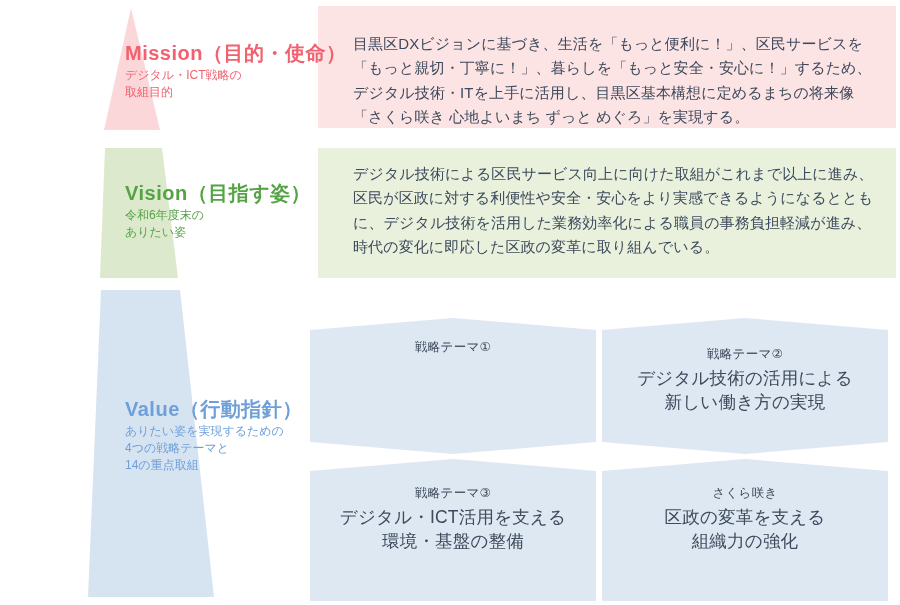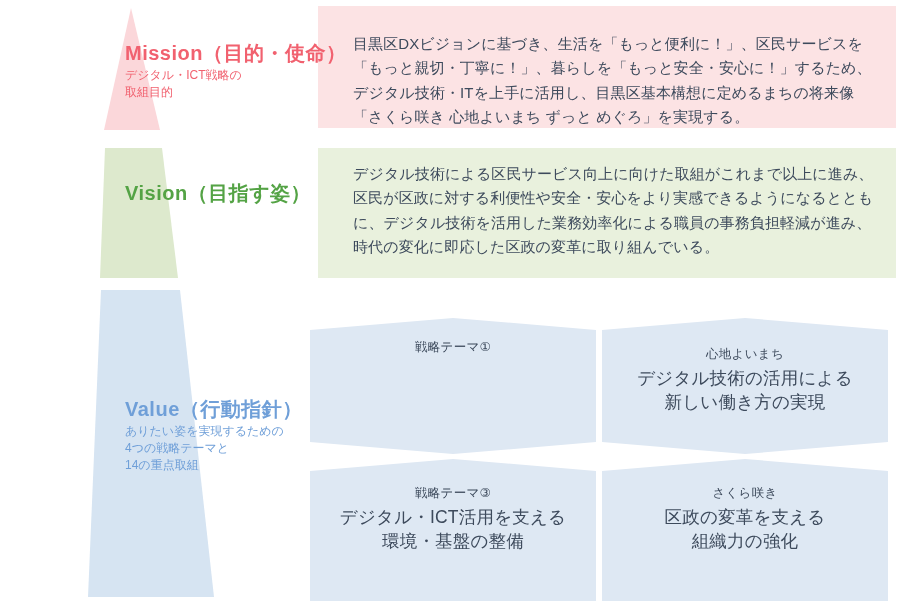--- a/index.html
+++ b/index.html
@@ -164,20 +164,22 @@
   </div>
 
   <div class="tier-label" style="top:42px;">
     <div class="tier-title mission-color">Mission（目的・使命）</div>
     <div class="tier-sub mission-color">デジタル・ICT戦略の
 取組目的</div>
   </div>
 
   <div class="tier-label" style="top:182px;">
     <div class="tier-title vision-color">Vision（目指す姿）</div>
+    <div class="tier-sub vision-color">令和6年度末の
+ありたい姿</div>
   </div>
 
   <div class="tier-label" style="top:398px;">
     <div class="tier-title value-color">Value（行動指針）</div>
     <div class="tier-sub value-color">ありたい姿を実現するための
 4つの戦略テーマと
 14の重点取組</div>
   </div>
 
   <div class="panel" id="mission-panel">
@@ -197,21 +199,21 @@
       <div class="theme-inner">
         <div class="theme-num">戦略テーマ①</div>
       </div>
     </div>
 
     <div class="theme-box tb2">
       <svg viewBox="0 0 286 136" preserveAspectRatio="none">
         <polygon points="0,12 143,0 286,12 286,124 143,136 0,124" fill="#dee8f3"></polygon>
       </svg>
       <div class="theme-inner" style="padding-top:28px;">
-        <div class="theme-num">心地よいまち</div>
+        <div class="theme-num">戦略テーマ②</div>
         <div class="theme-title">デジタル技術の活用による
 新しい働き方の実現</div>
       </div>
     </div>
 
     <div class="theme-box tb3" style="height:142px;">
       <svg viewBox="0 0 286 142" preserveAspectRatio="none">
         <polygon points="0,12 143,0 286,12 286,142 0,142" fill="#dee8f3"></polygon>
       </svg>
       <div class="theme-inner" style="padding-top:26px;">

